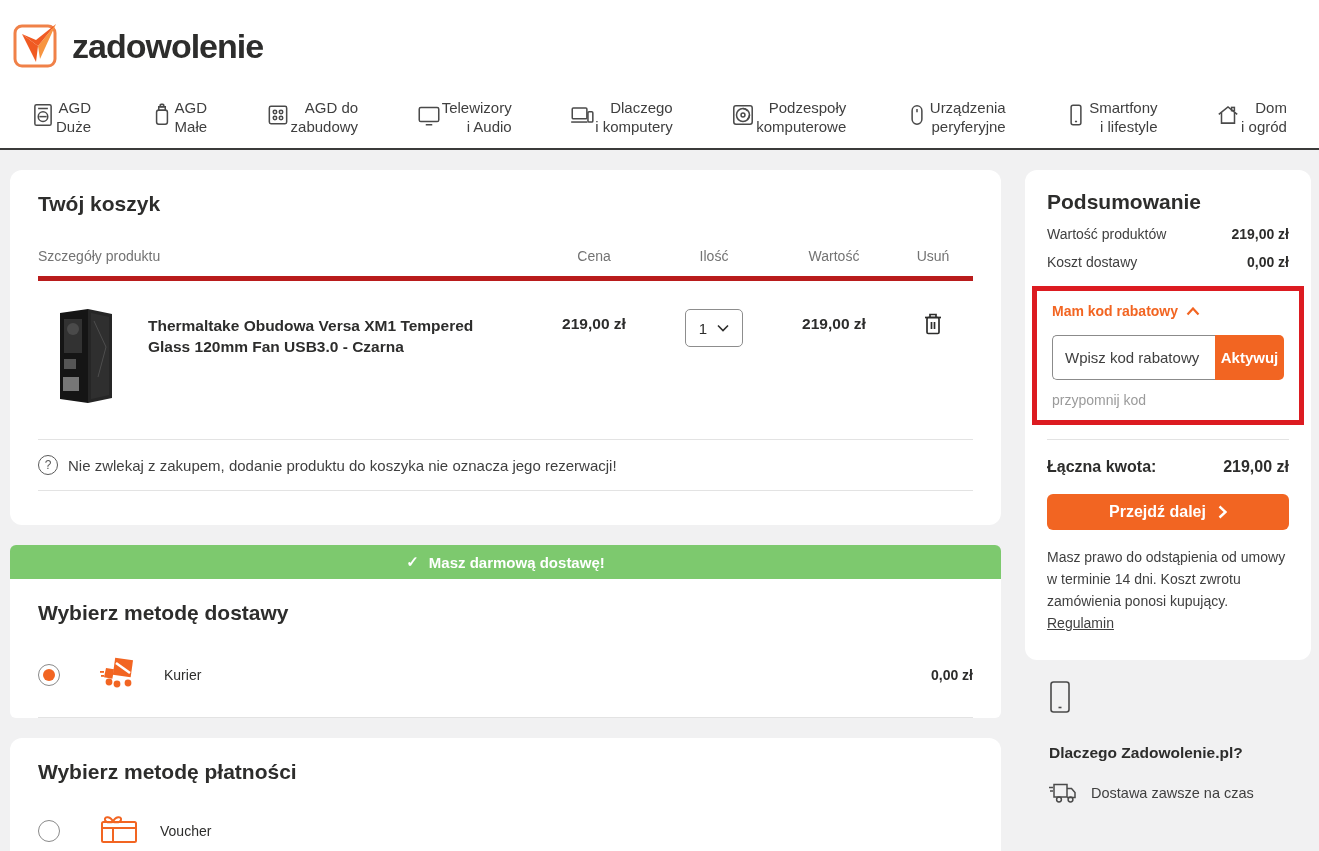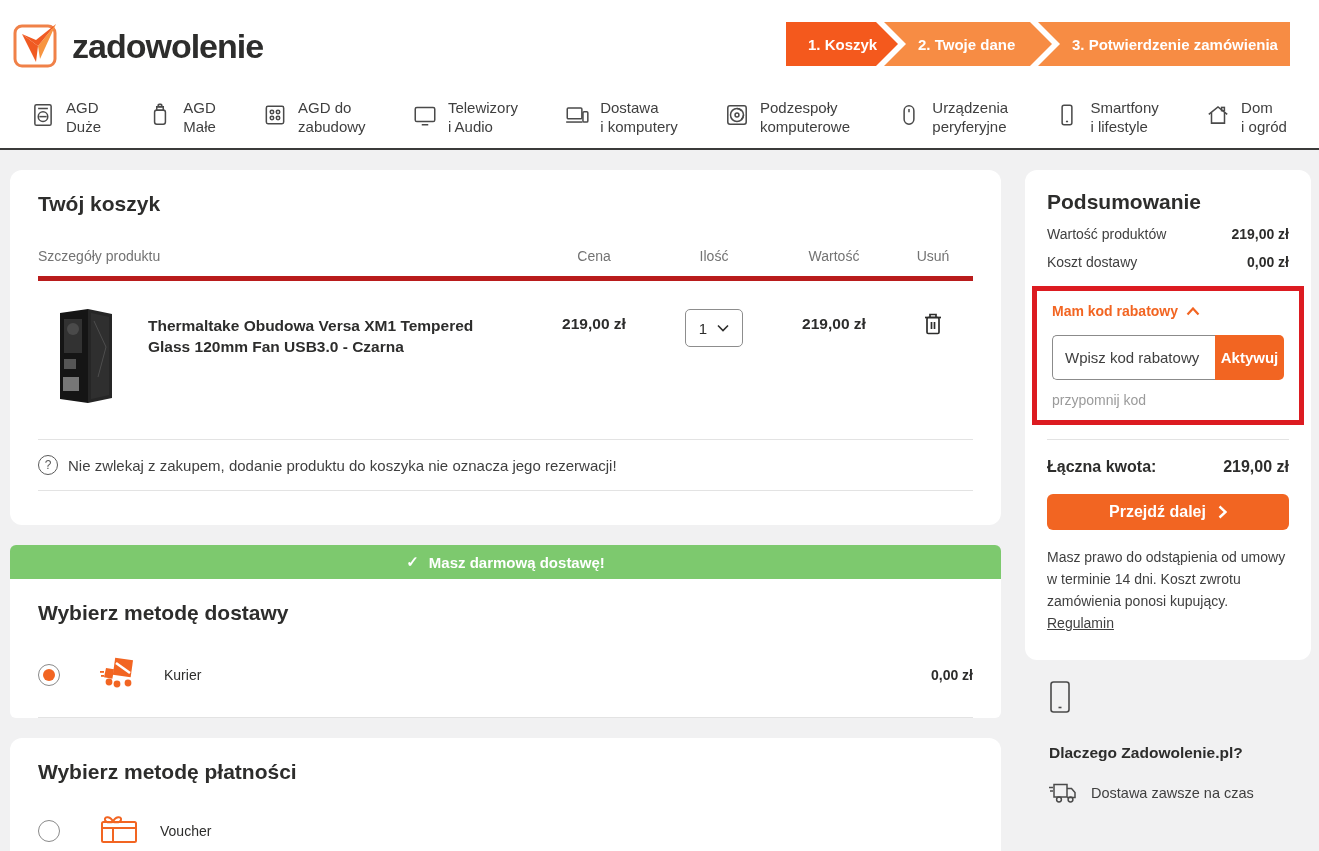--- a/index.html
+++ b/index.html
@@ -16,21 +16,21 @@
   .step1 { background:#f4591d; width:112px; padding-left:22px;
     clip-path:polygon(0 0, calc(100% - 22px) 0, 100% 50%, calc(100% - 22px) 100%, 0 100%); }
   .step2 { background:#f78c44; width:168px; margin-left:-14px; padding-left:34px;
     clip-path:polygon(0 0, calc(100% - 22px) 0, 100% 50%, calc(100% - 22px) 100%, 0 100%, 22px 50%); }
   .step3 { background:#f78c44; width:252px; margin-left:-14px; padding-left:34px;
     clip-path:polygon(0 0, 100% 0, 100% 100%, 0 100%, 22px 50%); }
 
   
   .catnav { background:#fff; height:64px; border-bottom:2px solid #3b3b3a;
     display:flex; align-items:center; justify-content:space-between; padding:0 32px 0 30px; }
-  .catitem { display:flex; align-items:center; gap:10px; cursor:pointer; }
+  .catitem { display:flex; align-items:center; cursor:pointer;text-align:right; }
   .catitem svg { stroke:#4a4a4a; }
   .catlabel { font-size:15px; color:#3f3f3f; line-height:19px; }
 
   
   .main { display:flex; gap:24px; margin:20px 8px 0 10px; align-items:flex-start; }
   .col-left { width:991px; }
   .col-right { width:286px; }
   .card { background:#fff; border-radius:12px; }
 
   
@@ -106,31 +106,20 @@
     <span>
       <svg width="50" height="52" viewBox="0 0 50 52" fill="none">
         <rect x="3" y="8" width="40" height="40" rx="7" stroke="#f08148" stroke-width="3" fill="#fff"></rect>
         <polygon points="10,16 24,44 26,28" fill="#f05a22"></polygon>
         <polygon points="26,28 28,41 44,6" fill="#f79440"></polygon>
         <polygon points="10,16 26,28 44,6 24,22" fill="#f05a22"></polygon>
       </svg>
     </span>
     <span class="logo-text">zadowolenie</span>
   </div>
-  <div class="steps">
-    <div class="step step1">
-      <span>1. Koszyk</span>
-    </div>
-    <div class="step step2">
-      <span>2. Twoje dane</span>
-    </div>
-    <div class="step step3">
-      <span>3. Potwierdzenie zamówienia</span>
-    </div>
-  </div>
 </div>
 
 <div class="catnav">
   <div class="catitem">
     <span>
       <svg width="26" height="26" viewBox="0 0 24 24" fill="none" stroke-width="1.4">
         <rect x="4.5" y="2.5" width="15" height="19" rx="1.5"></rect>
           <line x1="7.5" y1="6" x2="16.5" y2="6"></line>
         <circle cx="12" cy="13.5" r="4.4"></circle>
           <line x1="8.6" y1="13.5" x2="15.4" y2="13.5"></line>
@@ -170,21 +159,21 @@
       <span>Telewizory</span><br><span>i Audio</span></span>
   </div>
   <div class="catitem">
     <span>
       <svg width="26" height="26" viewBox="0 0 24 24" fill="none" stroke-width="1.4">
         <rect x="3" y="5.5" width="13.5" height="10" rx="1"></rect>
           <path d="M2 18.5 h15"></path>
         <rect x="17.5" y="9" width="4.5" height="9.5" rx="1"></rect>
       </svg></span>
     <span class="catlabel">
-      <span>Dostawa</span><br><span>i komputery</span></span>
+      <span>Dlaczego</span><br><span>i komputery</span></span>
   </div>
   <div class="catitem">
     <span>
       <svg width="26" height="26" viewBox="0 0 24 24" fill="none" stroke-width="1.4">
         <rect x="3.5" y="3.5" width="17" height="17" rx="2"></rect>
           <circle cx="12" cy="12" r="6"></circle>
         <circle cx="12" cy="12" r="1.8"></circle>
           <path d="M12 6 a6 6 0 0 1 4 2"></path>
           <path d="M18 12 a6 6 0 0 1 -2 4"></path>
       </svg></span>

